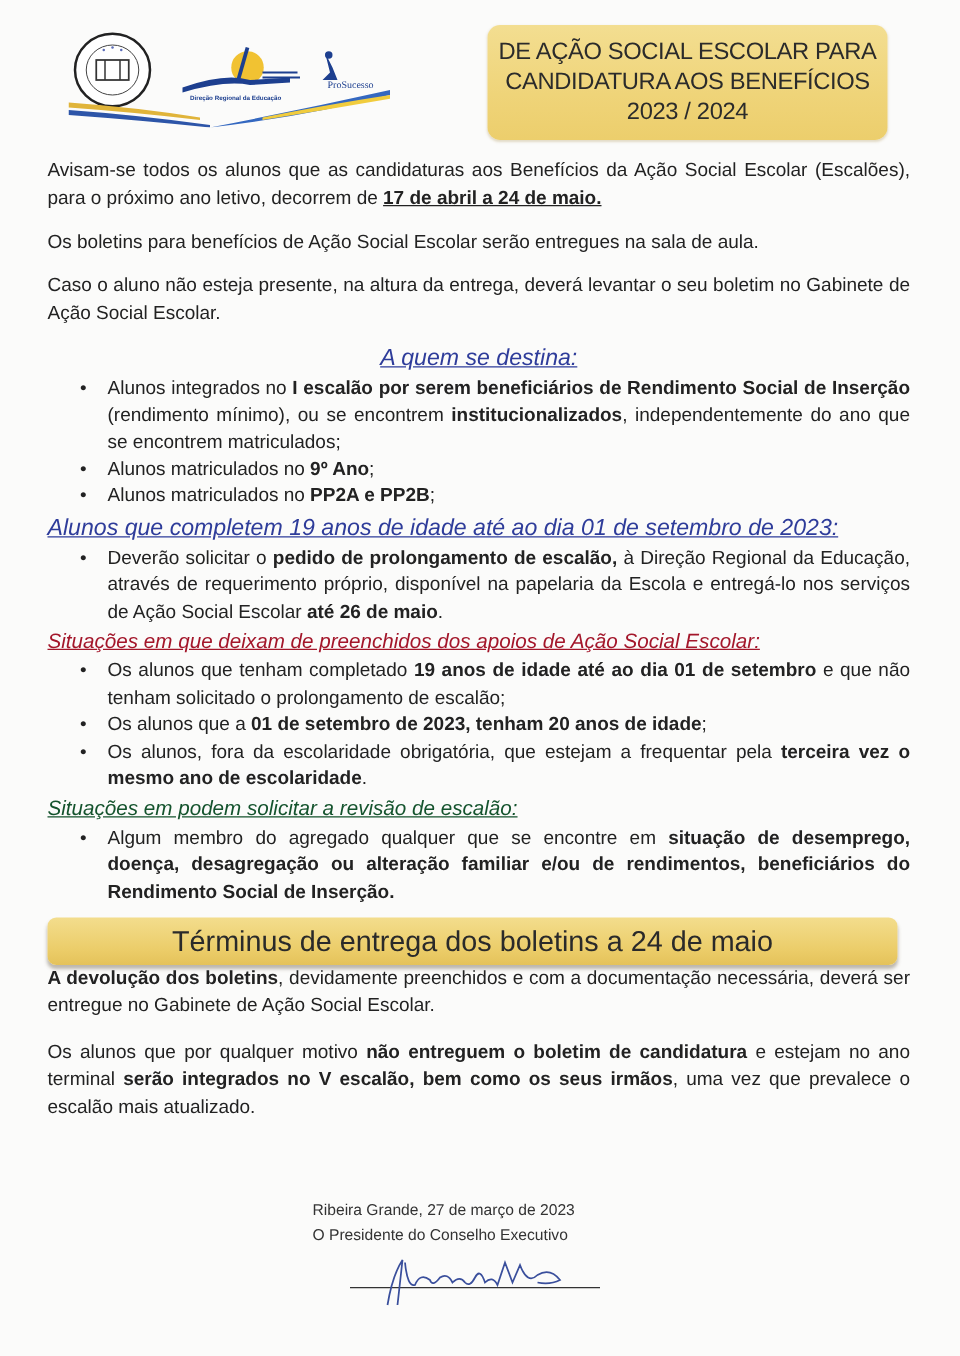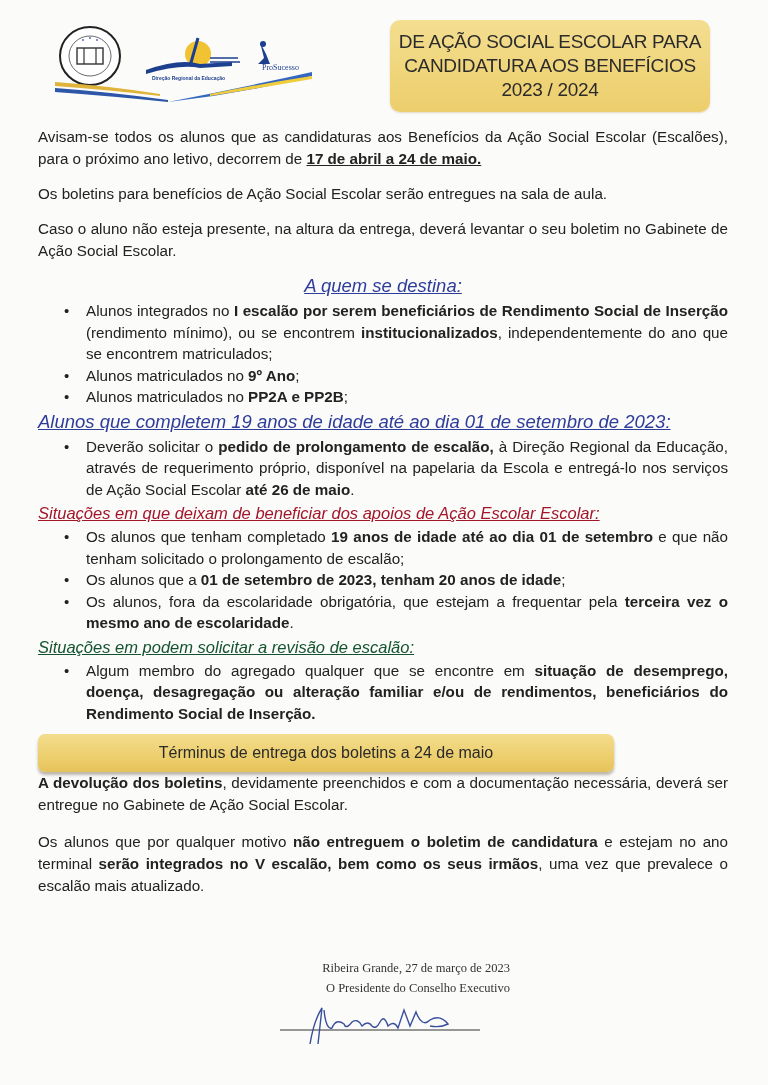--- a/index.html
+++ b/index.html
@@ -30,29 +30,29 @@
   .h-blue2 { color: #14532d; font-style: italic; text-decoration: underline; font-size: 16.5px; line-height: 22px; }
   ul { margin: 0; padding: 0 0 0 48px; list-style: none; }
   li { position: relative; text-align: justify; line-height: 21.5px; }
   li::before { content: "\2022"; position: absolute; left: -22px; top: 0; font-size: 15px; color: #222; }
   .sec1 { margin-top: 2px; text-align: center; }
   .list1 { margin-top: 2px; margin-bottom: 2px; }
   .list2 { margin-top: 2px; margin-bottom: 2px; }
   .list3 { margin-top: 2px; margin-bottom: 2px; }
   .list4 { margin-top: 2px; }
   .banner {
-    margin: 10px 0 0 0; width: 576px; height: 38px; border-radius: 7px;
+    margin: 10px 0 0 0; width: 680px; height: 38px; border-radius: 7px;
     background: linear-gradient(180deg, #f3dd8d 0%, #ebcc68 70%, #e4c25a 100%);
     box-shadow: 0 3px 3px rgba(110,100,80,0.45);
     display: flex; align-items: center; justify-content: center;
-    font-size: 16px; color: #2a2a2a; font-family: "Liberation Sans", sans-serif;
+    font-size: 23px; color: #2a2a2a; font-family: "Liberation Sans", sans-serif;
   }
   .after-banner { }
   .p5 { margin-bottom: 15px; }
-  .sign { position: absolute; left: 250px; top: 958px; width: 260px; text-align: right; font-family: Liberation Serif, serif; font-size: 12.5px; line-height: 20px; color: #333; }
+  .sign { position: absolute; left: 250px; top: 958px; width: 260px; text-align: left; font-family: Liberation Sans, sans-serif; font-size: 12.5px; line-height: 20px; color: #333; }
   .sig-svg { position: absolute; left: 280px; top: 1000px; width: 220px; height: 50px; }
 </style>
 </head>
 <body>
 
 <div class="page">
 
   <svg class="logos" viewBox="0 0 270 80">
     <g>
       <ellipse cx="40" cy="34" rx="30" ry="29" fill="#fff" stroke="#222" stroke-width="2"></ellipse>
@@ -101,21 +101,21 @@
       <li><span>Alunos integrados no </span><b>I escalão por serem beneficiários de Rendimento Social de Inserção</b><span> (rendimento mínimo), ou se encontrem </span><b>institucionalizados</b><span>, independentemente do ano que se encontrem matriculados;</span></li>
       <li><span>Alunos matriculados no </span><b>9º Ano</b><span>;</span></li>
       <li><span>Alunos matriculados no </span><b>PP2A e PP2B</b><span>;</span></li>
     </ul>
 
     <div class="h-blue">Alunos que completem 19 anos de idade até ao dia 01 de setembro de 2023:</div>
     <ul class="list2">
       <li><span>Deverão solicitar o </span><b>pedido de prolongamento de escalão,</b><span> à Direção Regional da Educação, através de requerimento próprio, disponível na papelaria da Escola e entregá-lo nos serviços de Ação Social Escolar </span><b>até 26 de maio</b><span>.</span></li>
     </ul>
 
-    <div class="h-red">Situações em que deixam de beneficiar dos apoios de Ação Escolar Escolar:</div>
+    <div class="h-red">Situações em que deixam de preenchidos dos apoios de Ação Social Escolar:</div>
     <ul class="list3">
       <li><span>Os alunos que tenham completado </span><b>19 anos de idade até ao dia 01 de setembro</b><span> e que não tenham solicitado o prolongamento de escalão;</span></li>
       <li><span>Os alunos que a </span><b>01 de setembro de 2023, tenham 20 anos de idade</b><span>;</span></li>
       <li><span>Os alunos, fora da escolaridade obrigatória, que estejam a frequentar pela </span><b>terceira vez o mesmo ano de escolaridade</b><span>.</span></li>
     </ul>
 
     <div class="h-blue2">Situações em podem solicitar a revisão de escalão:</div>
     <ul class="list4">
       <li><span>Algum membro do agregado qualquer que se encontre em </span><b>situação de desemprego, doença, desagregação ou alteração familiar e/ou de rendimentos, beneficiários do Rendimento Social de Inserção.</b></li>
     </ul>

